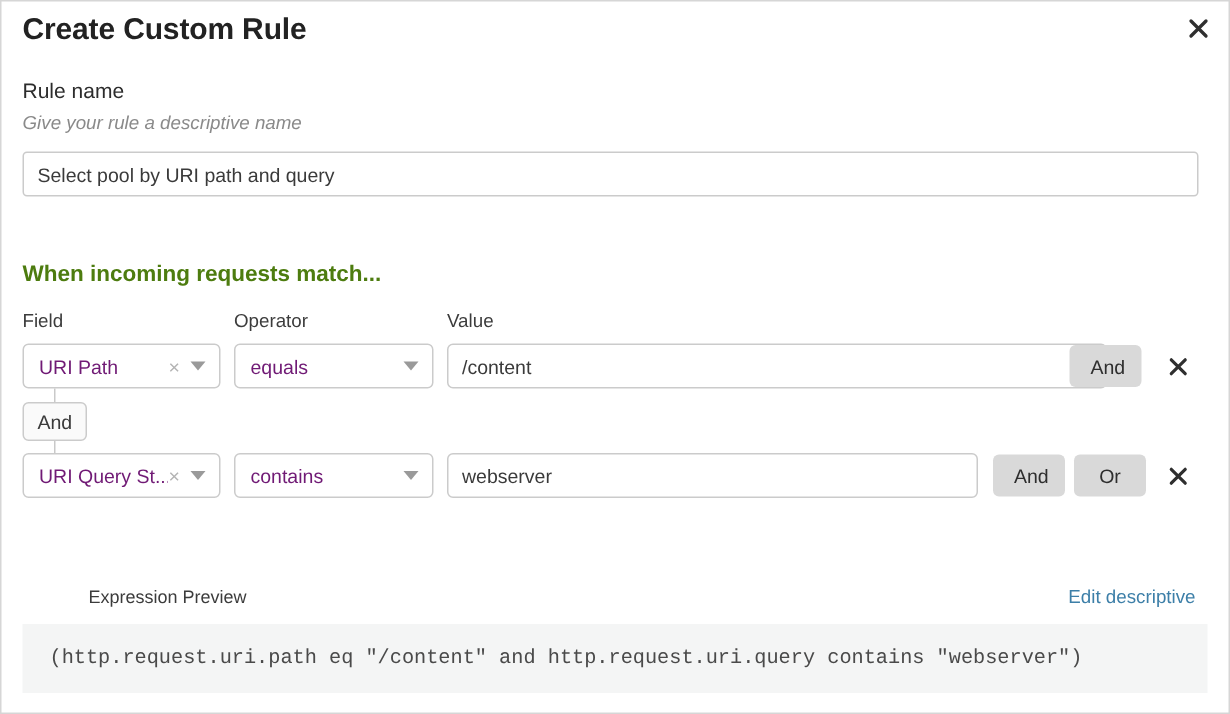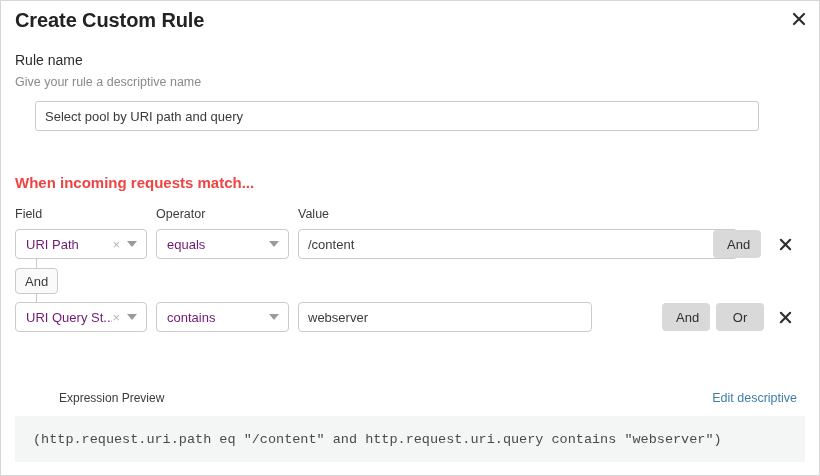--- a/index.html
+++ b/index.html
@@ -38,41 +38,40 @@
   }
   .close-btn svg { display: block; }
 
   
   .rule-name-label {
     position: absolute; left: 14px; top: 51px;
     font-size: 14px; color: #2c2c2c;
   }
   .rule-name-help {
     position: absolute; left: 14px; top: 74px;
-    font-size: 12.5px; color: #8a8a8a;
+    font-size: 12.5px; color: #8a8a8a; font-style: italic;
   }
   .rule-name-input {
     position: absolute;
     left: 14px; top: 100px;
-    width: 724px; height: 30px;
+    width: 784px; height: 30px;
     border: 1px solid #cbcbcb;
     border-radius: 3px;
     background: #fff;
     font-family: "Liberation Sans", sans-serif;
     font-size: 13px;
     color: #3a3a3a;
     padding: 0 9px;
     outline: none;
-    margin-left: 20px;
   }
 
   
   .section-heading {
     position: absolute; left: 14px; top: 173px;
-    font-size: 15px; font-weight: bold; color: #ef4444;
+    font-size: 15px; font-weight: bold; color: #4d7c0f;
   }
 
   
   .col-label {
     position: absolute;
     top: 206px;
     font-size: 12.5px;
     color: #3c3c3c;
   }
   .col-field    { left: 14px; }
@@ -126,21 +125,21 @@
     border: 1px solid #cbcbcb;
     border-radius: 4px;
     background: #fff;
     font-family: "Liberation Sans", sans-serif;
     font-size: 13px;
     color: #3a3a3a;
     padding: 0 9px;
     outline: none;
   }
   .val1 { left: 297px; width: 440px; }
-  .val2 { left: 297px; width: 294px; }
+  .val2 { left: 297px; width: 354px; }
 
   .logic-btn {
     position: absolute;
     height: 28px;
     top: 1px;
     background: #d9d9d9;
     border: none;
     border-radius: 4px;
     font-family: "Liberation Sans", sans-serif;
     font-size: 13px;

